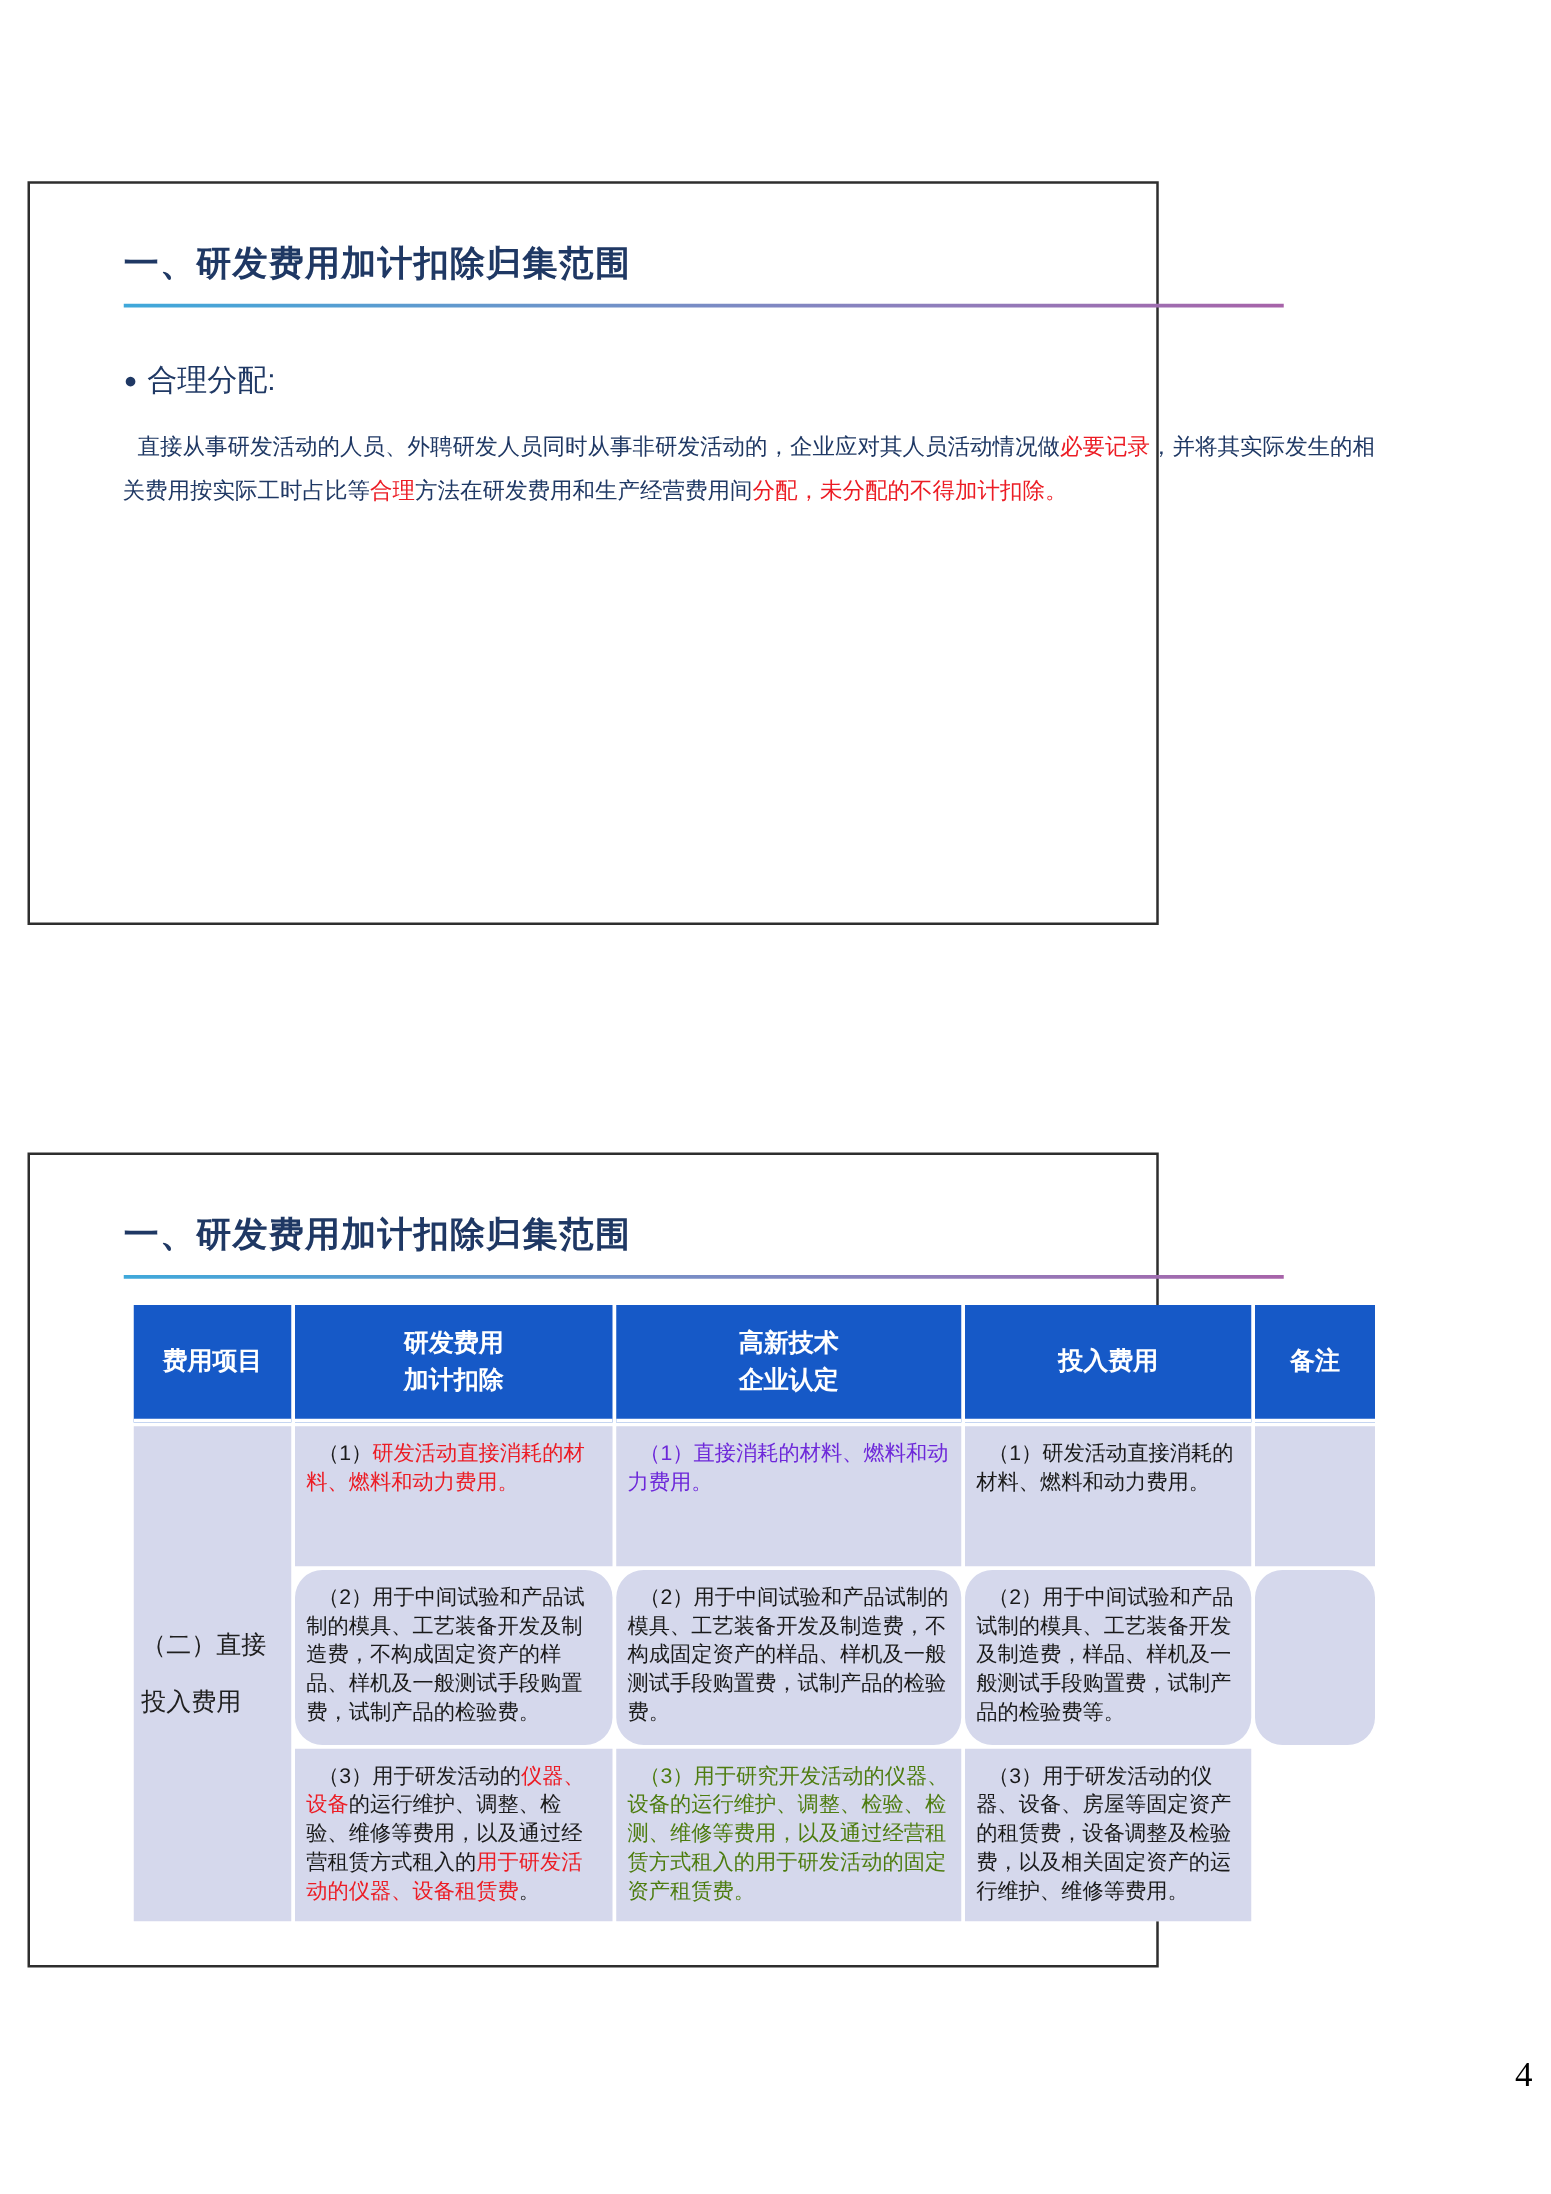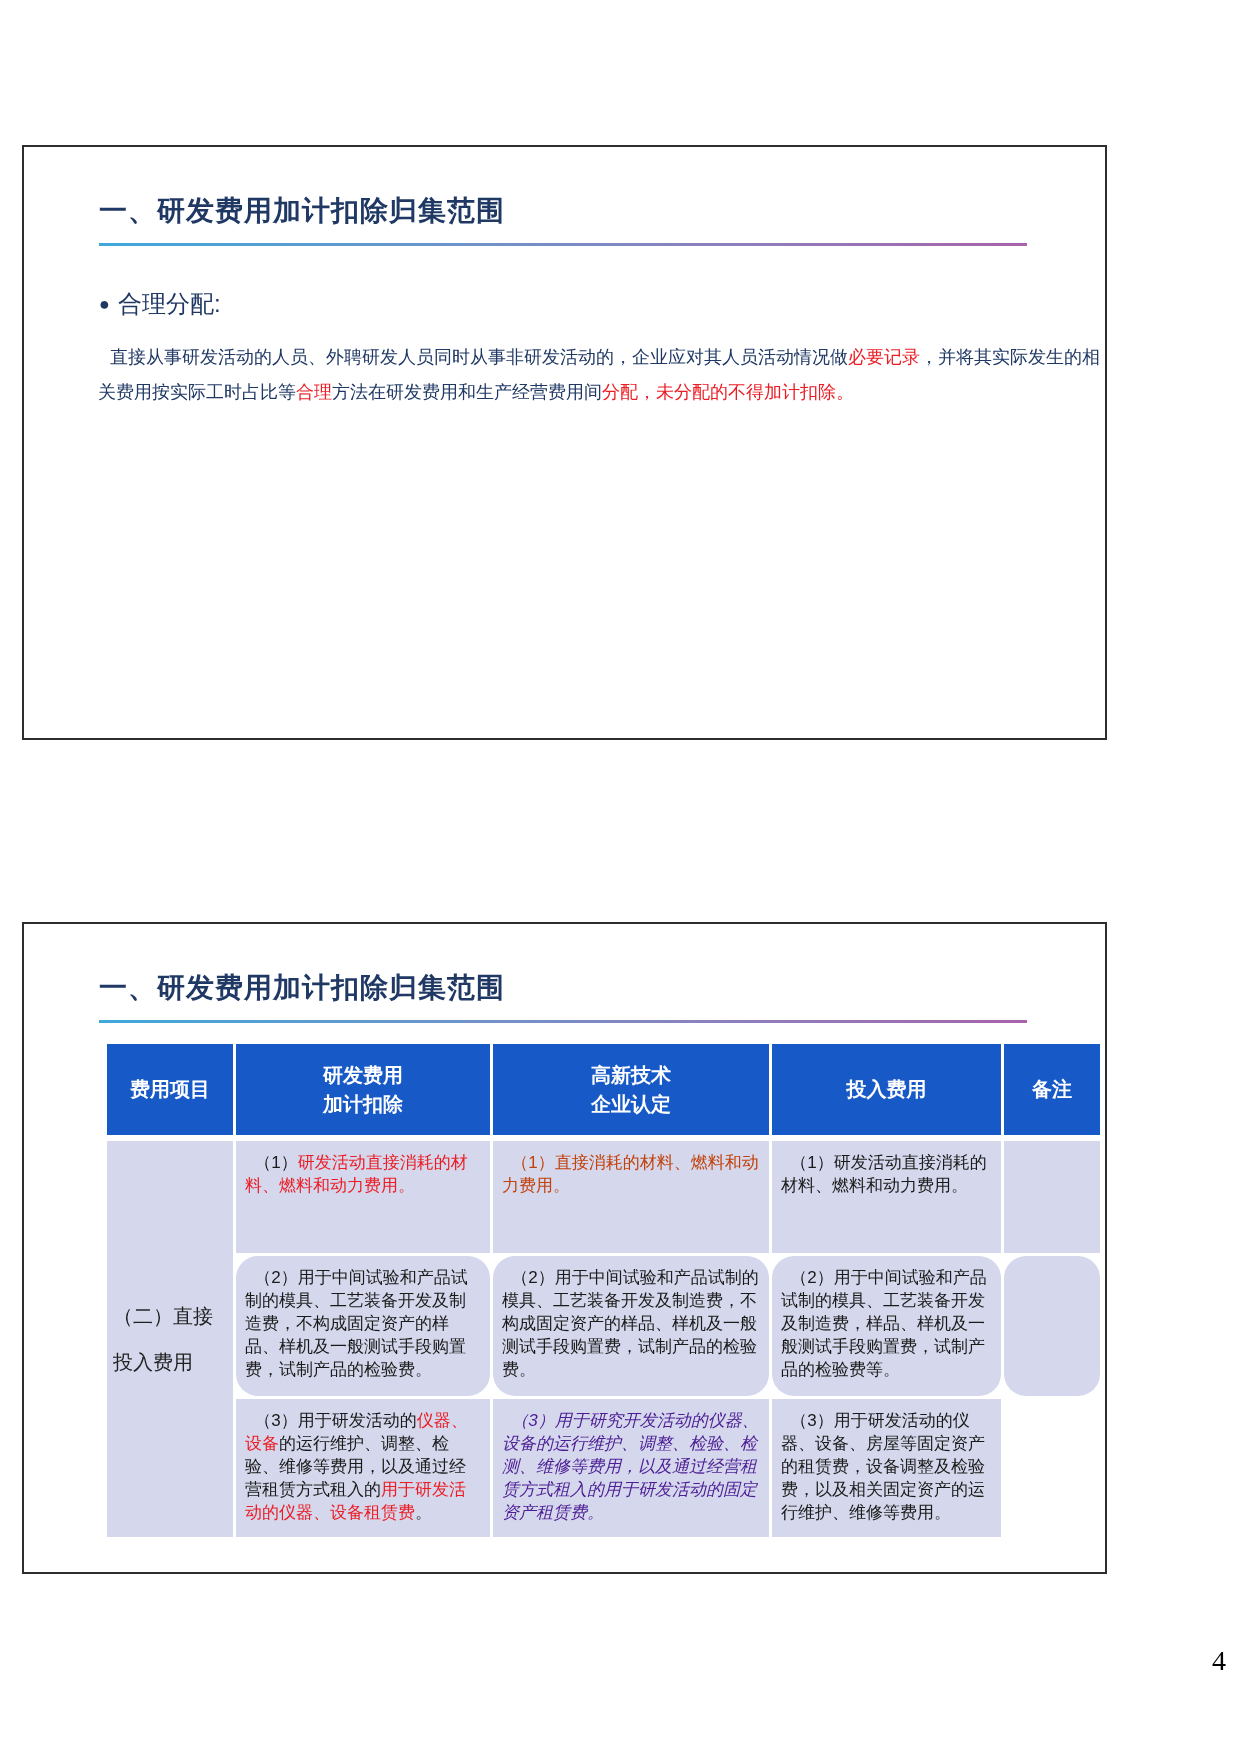--- a/index.html
+++ b/index.html
@@ -8,21 +8,21 @@
     width: 1241px;
     height: 1755px;
     position: relative;
     font-family: "Liberation Sans", "DejaVu Sans", sans-serif;
     overflow: hidden;
   }
 
   .slide {
     position: absolute;
     left: 22px;
-    width: 1085px;
+    width: 905px;
     border: 2px solid #2e2e2e;
     background: #ffffff;
     padding: 46px 0 0 75px;
   }
   .slide-1 { top: 145px; height: 595px; }
   .slide-2 { top: 922px; height: 652px; }
 
   .slide-title {
     font-size: 28px;
     font-weight: bold;
@@ -139,28 +139,28 @@
 加计扣除</div>
     <div class="th">高新技术
 企业认定</div>
     <div class="th">投入费用</div>
     <div class="th">备注</div>
 
     <div class="category-cell">（二）直接
 投入费用</div>
 
     <div class="td rr1"><span style="color: rgb(26, 26, 26);">（1）</span><span style="color: rgb(236, 28, 36);">研发活动直接消耗的材料、燃料和动力费用。</span></div>
-    <div class="td rr1"><span style="color: #c2410c;">（1）直接消耗的材料、燃料和动力费用。</span></div>
+    <div class="td rr1"><span style="color: #6d28d9;">（1）直接消耗的材料、燃料和动力费用。</span></div>
     <div class="td rr1"><span style="color: rgb(26, 26, 26);">（1）研发活动直接消耗的材料、燃料和动力费用。</span></div>
     <div class="td rr1"></div>
 
     <div class="td rr2"><span style="color: rgb(26, 26, 26);">（2）用于中间试验和产品试制的模具、工艺装备开发及制造费，不构成固定资产的样品、样机及一般测试手段购置费，试制产品的检验费。</span></div>
     <div class="td rr2"><span style="color: rgb(26, 26, 26);">（2）用于中间试验和产品试制的模具、工艺装备开发及制造费，不构成固定资产的样品、样机及一般测试手段购置费，试制产品的检验费。</span></div>
     <div class="td rr2"><span style="color: rgb(26, 26, 26);">（2）用于中间试验和产品试制的模具、工艺装备开发及制造费，样品、样机及一般测试手段购置费，试制产品的检验费等。</span></div>
     <div class="td rr2"></div>
 
     <div class="td rr3"><span style="color: rgb(26, 26, 26);">（3）用于研发活动的</span><span style="color: rgb(236, 28, 36);">仪器、设备</span><span style="color: rgb(26, 26, 26);">的运行维护、调整、检验、维修等费用，以及通过经营租赁方式租入的</span><span style="color: rgb(236, 28, 36);">用于研发活动的仪器、设备租赁费</span><span style="color: rgb(26, 26, 26);">。</span></div>
-    <div class="td rr3"><span style="color: #4c1d95; font-style: italic;">（3）用于研究开发活动的仪器、设备的运行维护、调整、检验、检测、维修等费用，以及通过经营租赁方式租入的用于研发活动的固定资产租赁费。</span></div>
+    <div class="td rr3"><span style="color: #4d7c0f;">（3）用于研究开发活动的仪器、设备的运行维护、调整、检验、检测、维修等费用，以及通过经营租赁方式租入的用于研发活动的固定资产租赁费。</span></div>
     <div class="td rr3"><span style="color: rgb(26, 26, 26);">（3）用于研发活动的仪器、设备、房屋等固定资产的租赁费，设备调整及检验费，以及相关固定资产的运行维护、维修等费用。</span></div>
   </div>
 </section>
 
 <div class="page-number">4</div>
 
 </body></html>

